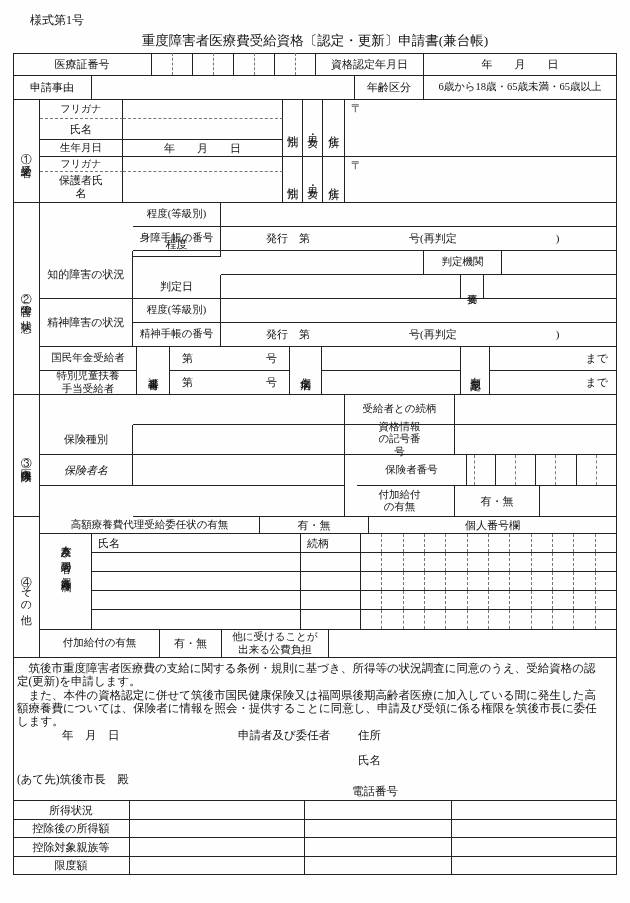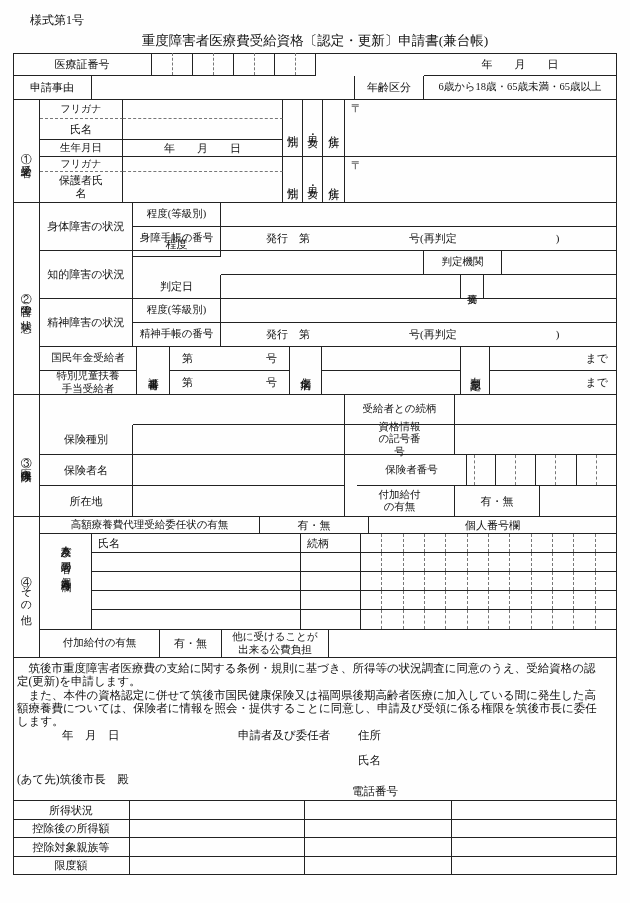--- a/index.html
+++ b/index.html
@@ -30,20 +30,21 @@
 
 <div class="page">
 
   <div class="plain" style="left:30px;top:12px;font-size:12px;">様式第1号</div>
   <div class="plain" style="left:0;top:32px;width:630px;text-align:center;font-size:13.5px;">重度障害者医療費受給資格〔認定・更新〕申請書(兼台帳)</div>
 
   <div class="frame" style="left:13px;top:53px;width:604px;height:605px;"></div>
 
   <div class="c" style="left:13px;top:53px;width:139px;height:23px;">医療証番号</div>
   <div class="c digits" style="left:152px;top:53px;width:164px;height:23px;"><span class="ds"></span><span class="ss"></span><span class="ds"></span><span class="ss"></span><span class="ds"></span><span class="ss"></span><span class="ds"></span><span></span></div>
+  <div class="c" style="left:316px;top:53px;width:108px;height:23px;">資格認定年月日</div>
   <div class="c" style="left:424px;top:53px;width:193px;height:23px;">年　　月　　日</div>
 
   <div class="c" style="left:13px;top:76px;width:79px;height:24px;">申請事由</div>
   <div class="c" style="left:92px;top:76px;width:263px;height:24px;"></div>
   <div class="c" style="left:355px;top:76px;width:69px;height:24px;">年齢区分</div>
   <div class="c s105" style="left:424px;top:76px;width:193px;height:24px;">6歳から18歳・65歳未満・65歳以上</div>
 
   <div class="c" style="left:13px;top:100px;width:27px;height:103px;"><span class="vt2">①受給者</span></div>
   <div class="c bd s10" style="left:40px;top:100px;width:83px;height:19px;">フリガナ</div>
   <div class="c bd" style="left:123px;top:100px;width:160px;height:19px;"></div>
@@ -58,21 +59,20 @@
   <div class="c bd s10" style="left:40px;top:157px;width:83px;height:15px;">フリガナ</div>
   <div class="c bd" style="left:123px;top:157px;width:160px;height:15px;"></div>
   <div class="c" style="left:40px;top:172px;width:83px;height:31px;"><span class="wrap" style="width:50px;">保護者氏名</span></div>
   <div class="c" style="left:123px;top:172px;width:160px;height:31px;"></div>
   <div class="c" style="left:283px;top:157px;width:20px;height:46px;"><span class="vt2">性別</span></div>
   <div class="c" style="left:303px;top:157px;width:20px;height:46px;"><span class="vt2">男・女</span></div>
   <div class="c" style="left:323px;top:157px;width:22px;height:46px;"><span class="vt2">住所</span></div>
   <div class="c l top" style="left:345px;top:157px;width:272px;height:46px;padding:2px 6px;">〒</div>
 
   <div class="c" style="left:13px;top:203px;width:27px;height:192px;"><span class="vt2">②障害の状態</span></div>
-  <div class="c" style="left:40px;top:203px;width:93px;height:48px;">身体障害の状況</div>
   <div class="c s105" style="left:133px;top:203px;width:88px;height:24px;">程度(等級別)</div>
   <div class="c" style="left:221px;top:203px;width:396px;height:24px;"></div>
   <div class="c s105" style="left:133px;top:227px;width:88px;height:24px;">身障手帳の番号</div>
   <div class="c l" style="left:221px;top:227px;width:396px;height:24px;padding-left:45px;">発行　第　　　　　　　　　号(再判定　　　　　　　　　)</div>
   <div class="c" style="left:40px;top:251px;width:93px;height:48px;">知的障害の状況</div>
   <div class="c" style="left:133px;top:233px;width:88px;height:24px;">程度</div>
   <div class="c" style="left:221px;top:251px;width:203px;height:24px;"></div>
   <div class="c s105" style="left:424px;top:251px;width:78px;height:24px;">判定機関</div>
   <div class="c" style="left:502px;top:251px;width:115px;height:24px;"></div>
   <div class="c" style="left:133px;top:275px;width:88px;height:24px;">判定日</div>
@@ -97,25 +97,24 @@
   <div class="c r" style="left:490px;top:371px;width:127px;height:24px;padding-right:8px;">まで</div>
 
   <div class="c" style="left:13px;top:395px;width:27px;height:122px;"><span class="vt2">③医療保険</span></div>
   <div class="c" style="left:133px;top:395px;width:212px;height:30px;"></div>
   <div class="c s105" style="left:345px;top:395px;width:110px;height:30px;">受給者との続柄</div>
   <div class="c" style="left:455px;top:395px;width:162px;height:30px;"></div>
   <div class="c" style="left:40px;top:425px;width:93px;height:30px;">保険種別</div>
   <div class="c" style="left:133px;top:425px;width:212px;height:30px;"></div>
   <div class="c s105" style="left:345px;top:425px;width:110px;height:30px;"><span class="wrap" style="width:50px;">資格情報の記号番号</span></div>
   <div class="c" style="left:455px;top:425px;width:162px;height:30px;"></div>
-  <div class="c" style="left:40px;top:455px;width:93px;height:31px;">保険者名</div>
+  <div class="c" style="left:40px;top:455px;width:93px;height:31px;font-style:italic;">保険者名</div>
   <div class="c" style="left:133px;top:455px;width:212px;height:31px;"></div>
   <div class="c s105" style="left:357px;top:455px;width:110px;height:31px;">保険者番号</div>
   <div class="c digits" style="left:455px;top:455px;width:162px;height:31px;"><span class="ds"></span><span class="ss"></span><span class="ds"></span><span class="ss"></span><span class="ds"></span><span class="ss"></span><span class="ds"></span><span></span></div>
-  <div class="c" style="left:40px;top:486px;width:93px;height:31px;">所在地</div>
   <div class="c" style="left:133px;top:486px;width:212px;height:31px;"></div>
   <div class="c s105" style="left:345px;top:486px;width:110px;height:31px;"><span class="wrap" style="width:50px;">付加給付の有無</span></div>
   <div class="c" style="left:455px;top:486px;width:85px;height:31px;">有・無</div>
   <div class="c" style="left:540px;top:486px;width:77px;height:31px;"></div>
 
   <div class="c" style="left:13px;top:517px;width:27px;height:141px;"><span class="vt2">④その他</span></div>
   <div class="c s105" style="left:40px;top:517px;width:220px;height:17px;">高額療養費代理受給委任状の有無</div>
   <div class="c" style="left:260px;top:517px;width:109px;height:17px;">有・無</div>
   <div class="c" style="left:369px;top:517px;width:248px;height:17px;">個人番号欄</div>
   <div class="c s105" style="left:40px;top:534px;width:52px;height:96px;"><span class="vt2" style="height:90px;">本人及び同居者の個人番号欄</span></div>

